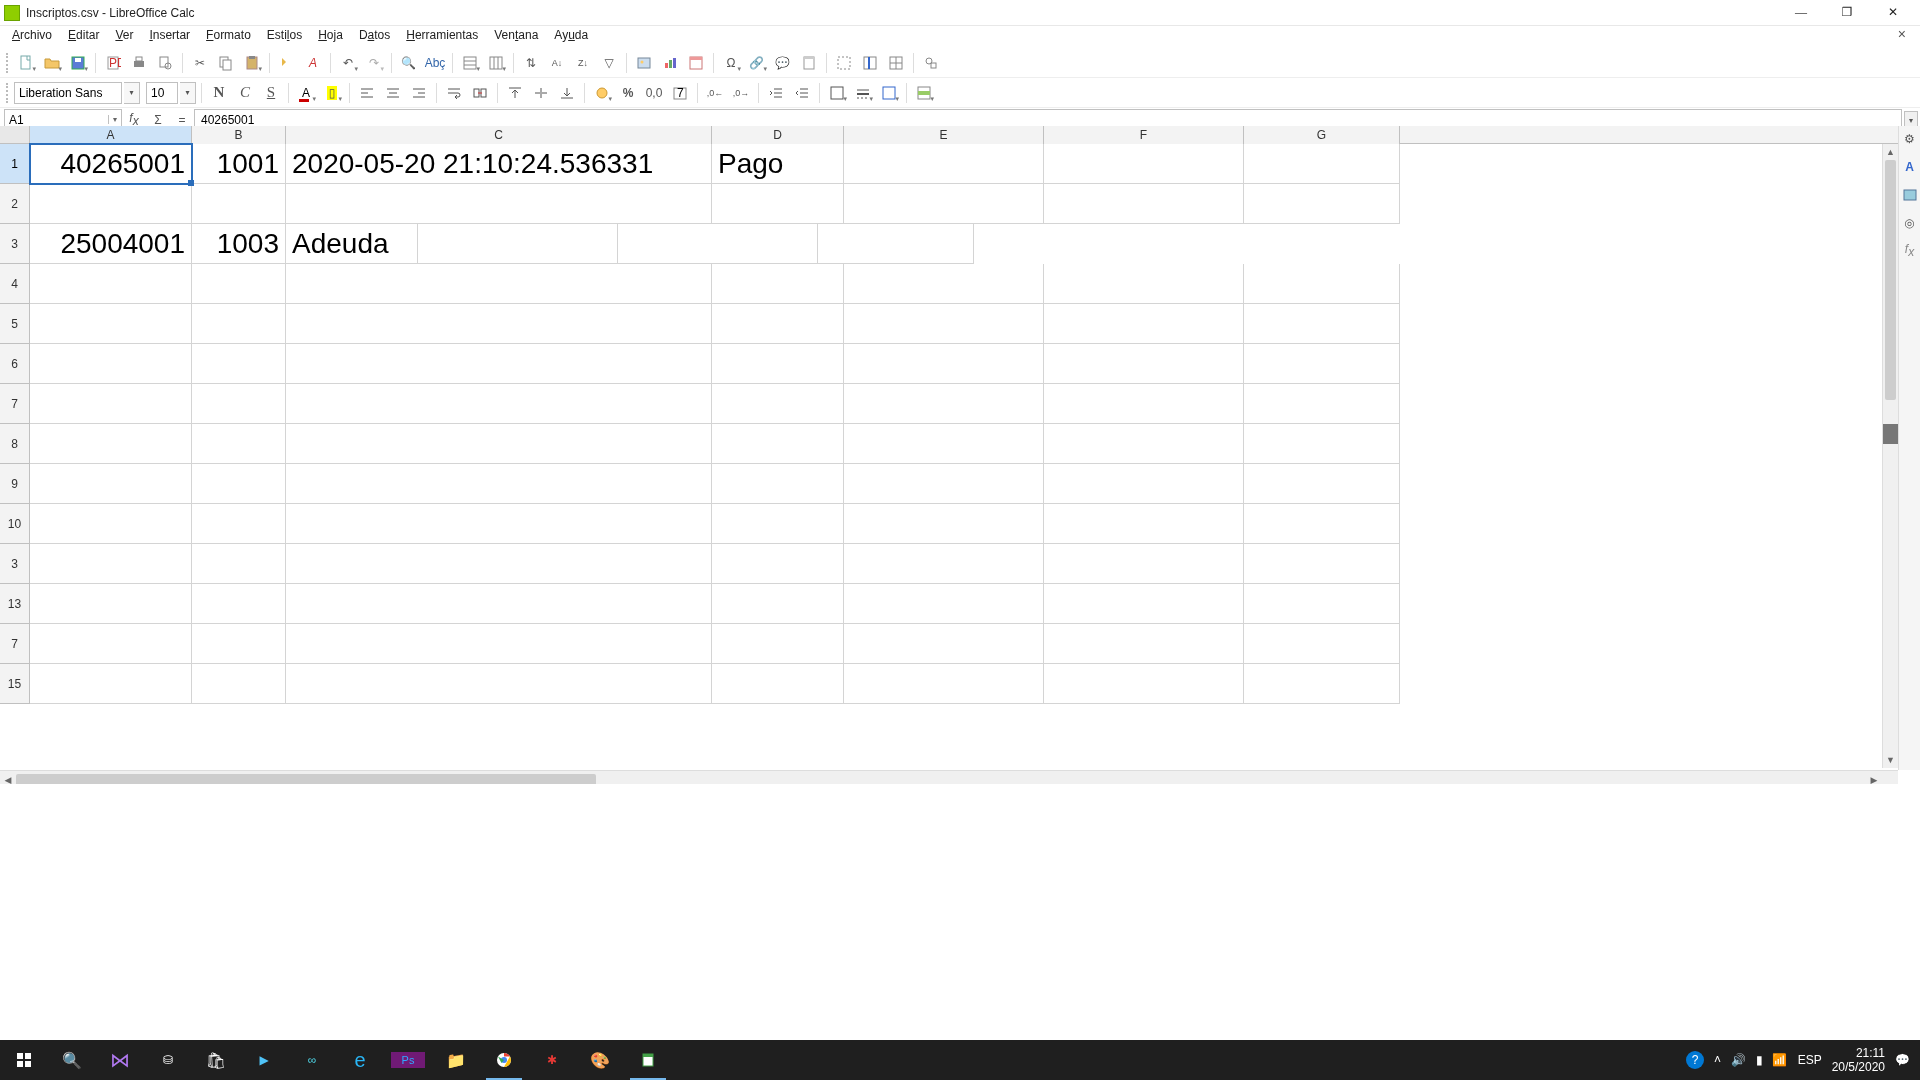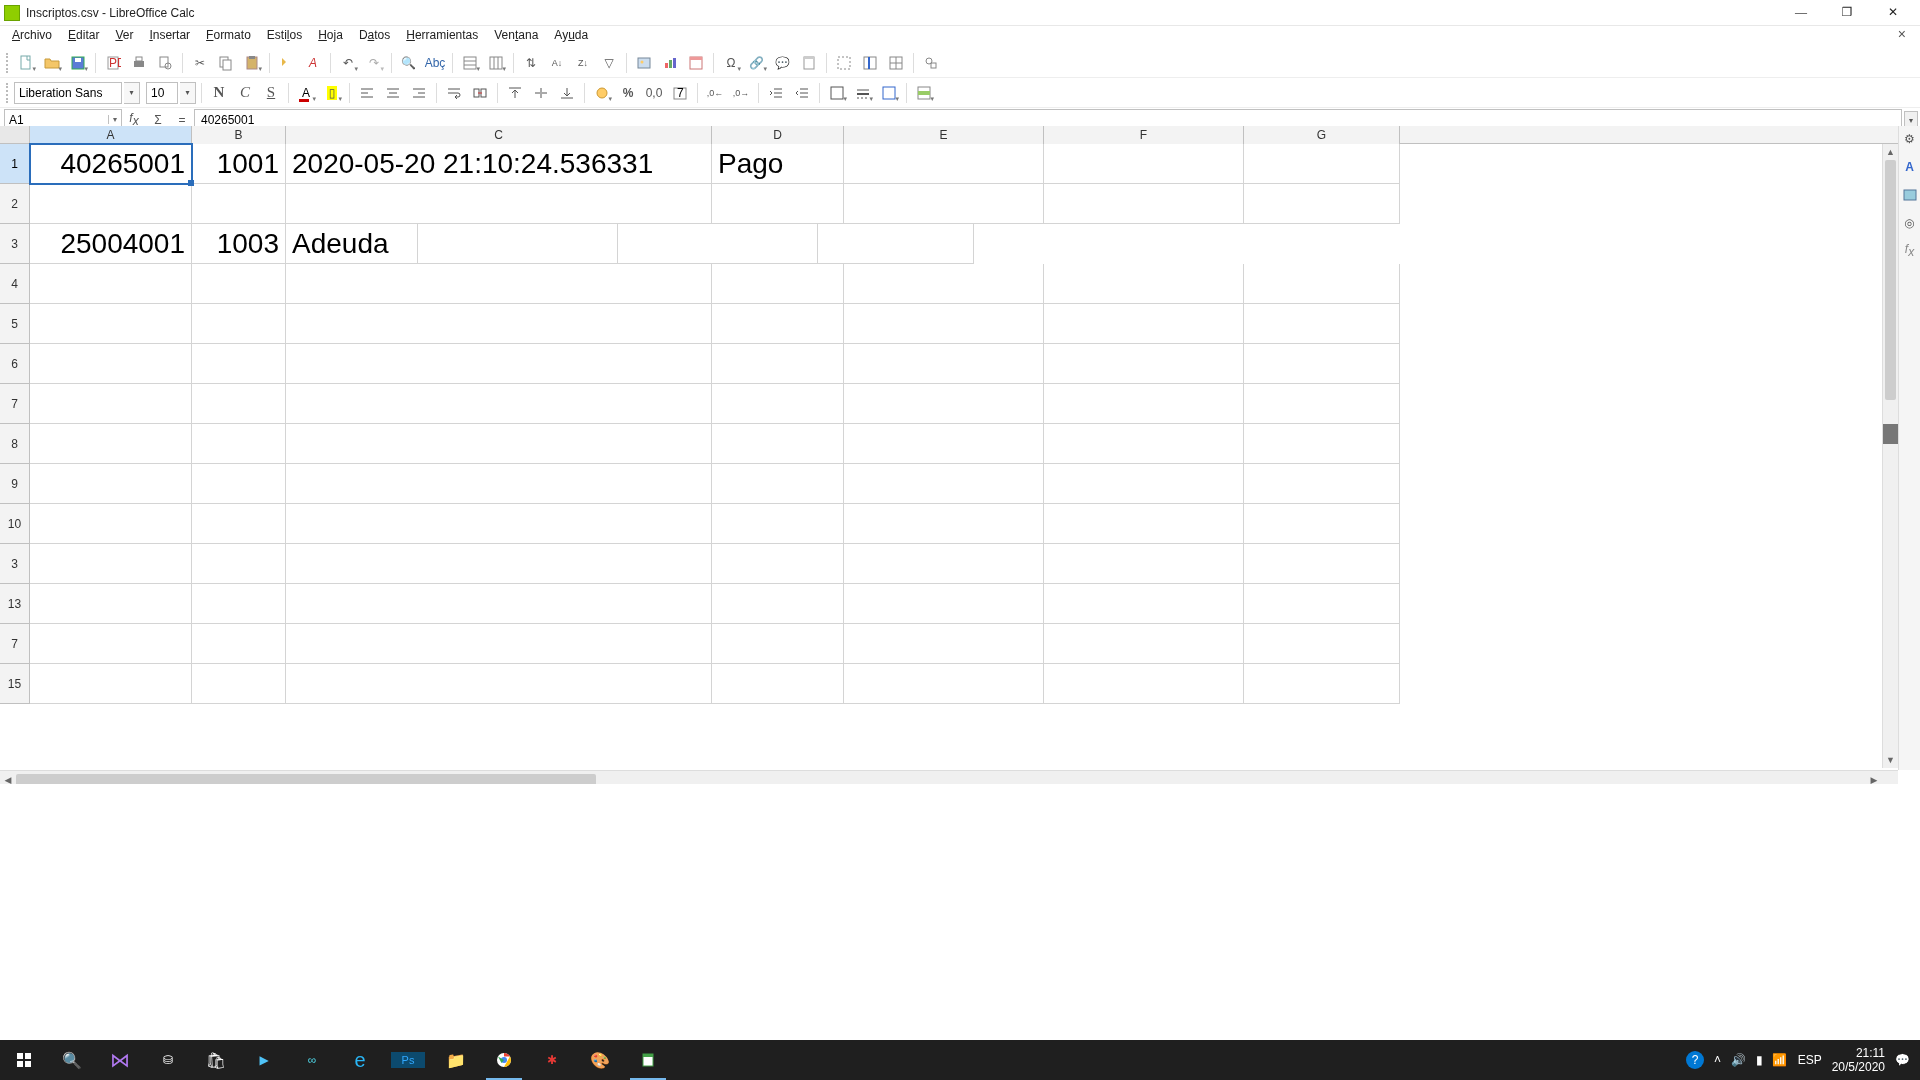--- a/index.html
+++ b/index.html
@@ -681,21 +681,21 @@
   <div class="task-btn">
       <span style="color:#4fc3f7">▶</span>
     </div>
   <div class="task-btn">
       <span style="color:#4dd0e1">∞</span>
     </div>
   <div class="task-btn">
       <span style="color:#29b6f6;font-size:20px">e</span>
     </div>
   <div class="task-btn">
-      <span style="background:#0c4a6e;color:#31a8ff;padding:2px 11px;font-size:11px">Ps</span>
+      <span style="background:#701a75;color:#31a8ff;padding:2px 11px;font-size:11px">Ps</span>
     </div>
   <div class="task-btn">📁</div>
   <div class="task-btn active">
       <svg viewBox="0 0 16 16">
         <circle cx="8" cy="8" r="7" fill="#fff"></circle>
         <circle cx="8" cy="8" r="3" fill="#4285f4"></circle>
         <path d="M8 1a7 7 0 016 3.5H8" fill="#ea4335"></path>
         <path d="M2 4.5L5.5 11 8 8" fill="#34a853"></path>
         <path d="M14 4.5L8 15a7 7 0 006-10.5" fill="#fbbc05"></path>
       </svg>

